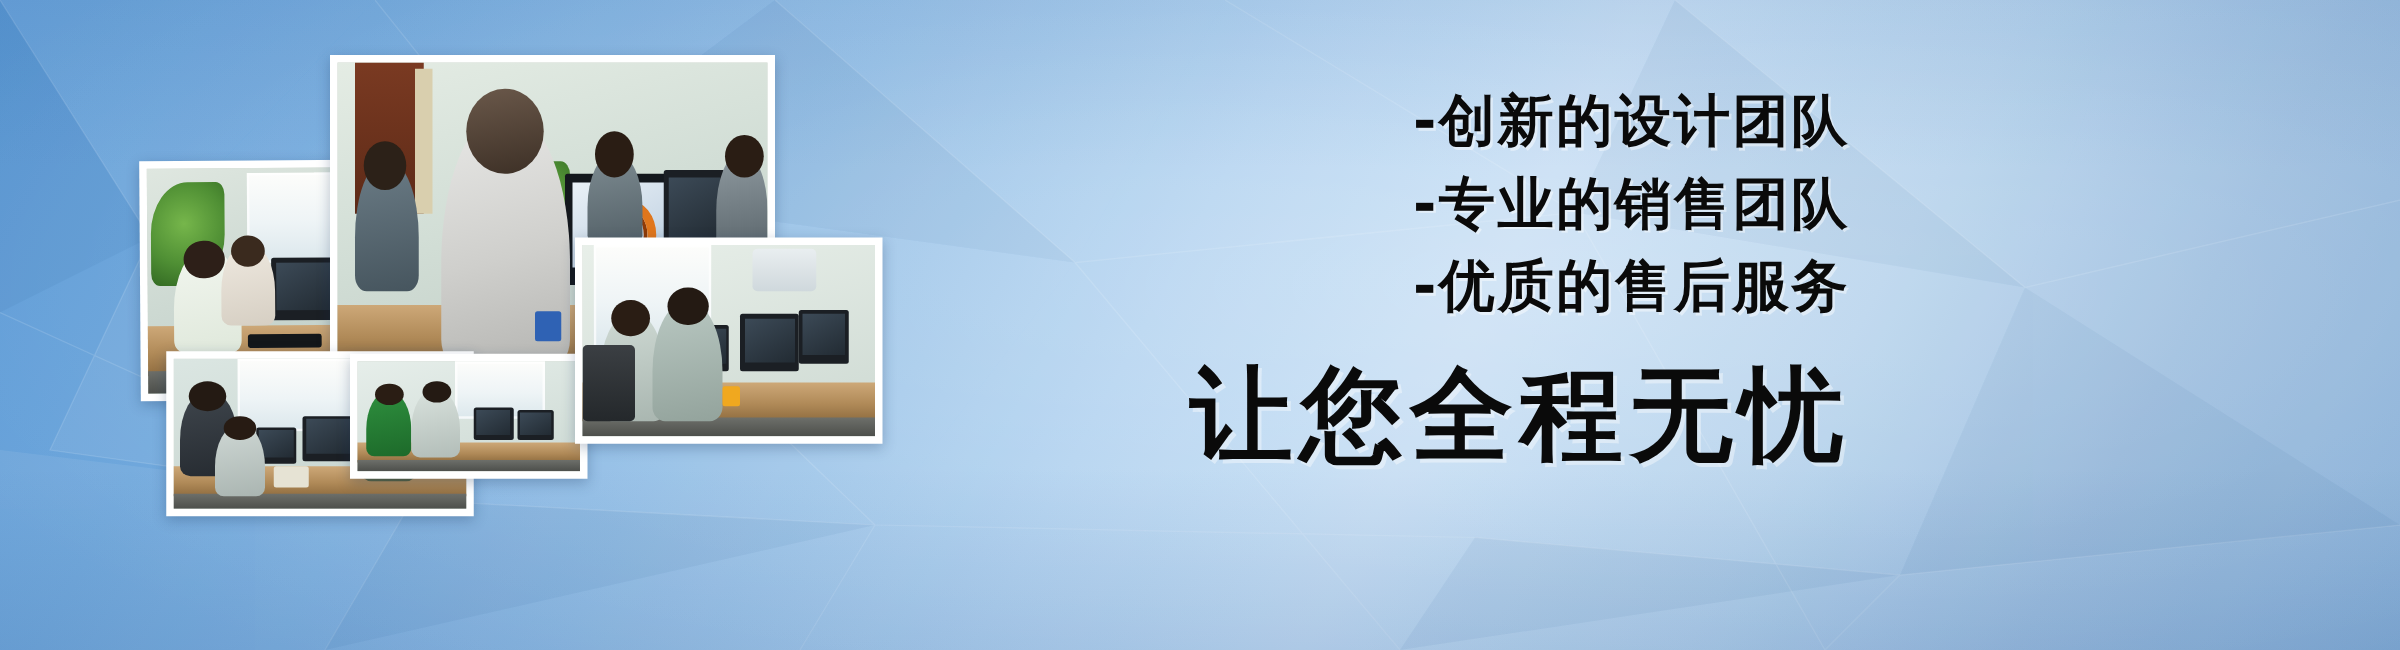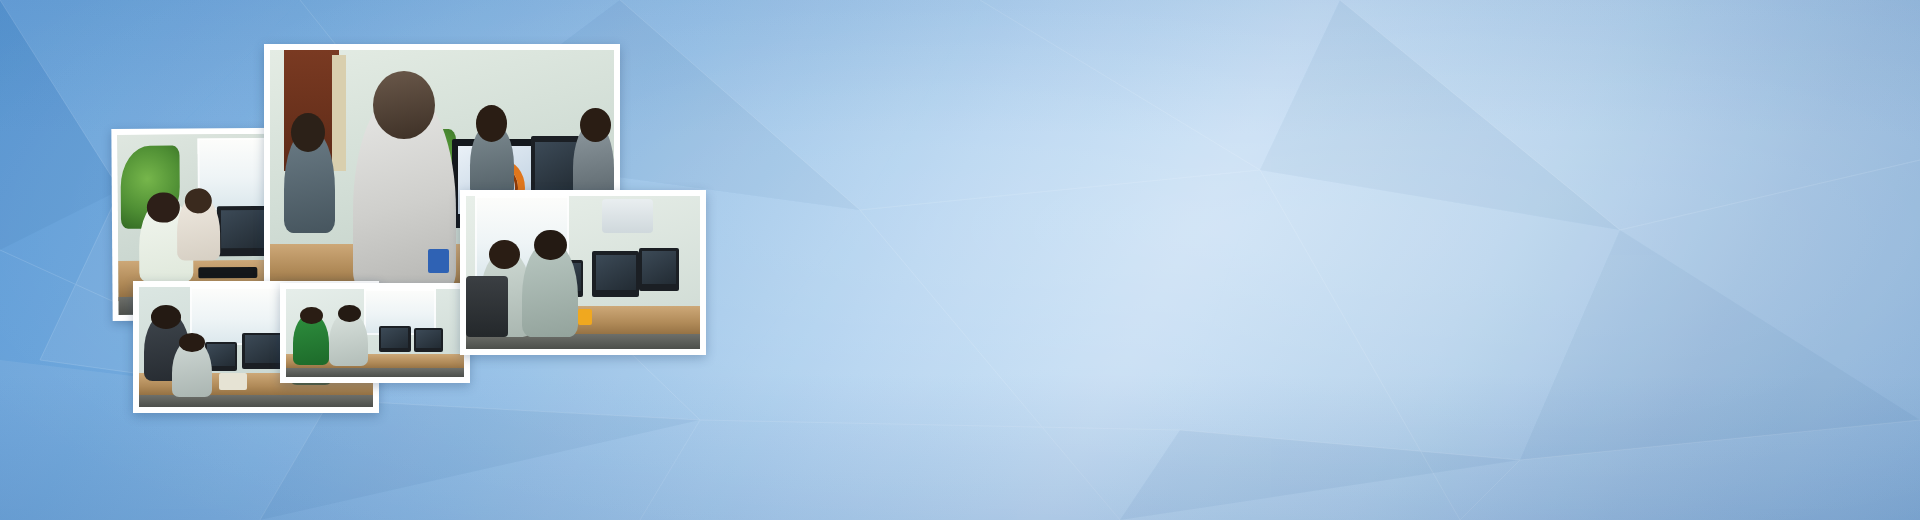--- a/index.html
+++ b/index.html
@@ -320,14 +320,22 @@
           <div class="person" style="left:24%; top:30%; width:24%; height:62%; background:linear-gradient(170deg,#b9c8c2 0%,#93a39c 100%);"></div>
           <div class="head" style="left:29%; top:22%; width:14%; height:20%; background:#241a13;"></div>
           <div style="position:absolute; left:0%; top:52%; width:18%; height:40%; background:linear-gradient(180deg,#3b3f43,#24282b); border-radius:4px;"></div>
           <div style="position:absolute; left:48%; top:74%; width:6%; height:10%; background:#f0a81f; border-radius:2px;"></div>
         </div>
       </div>
     </div>
 
   </div>
 
+  <div class="text-block">
+    <ul class="bullets">
+      <li>-创新的设计团队</li>
+      <li>-专业的销售团队</li>
+      <li>-优质的售后服务</li>
+    </ul>
+    <div class="headline">让您全程无忧</div>
+  </div>
 
 </div>
 
 </body></html>

